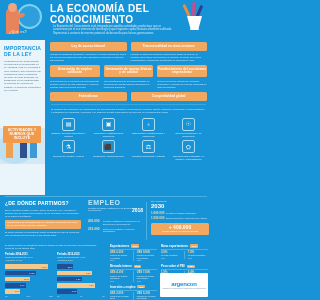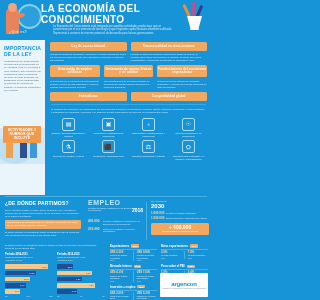--- a/index.html
+++ b/index.html
@@ -14,21 +14,21 @@
 
   
   .header{position:relative;height:40px;background:#1793d8;}
   .hero-illus{position:absolute;left:2px;top:1px;width:46px;height:38px;}
   .hero-circle{position:absolute;left:15px;top:3px;width:21px;height:21px;border-radius:50%;
       border:2px solid #79d2f2;background:rgba(255,255,255,.10);}
   .hero-body{position:absolute;left:4px;top:7px;width:13px;height:26px;border-radius:5px 5px 0 0;background:#e8845c;}
   .hero-head{position:absolute;left:6px;top:2px;width:9px;height:9px;border-radius:50%;background:#f0a47f;}
   .hero-arm{position:absolute;left:13px;top:13px;width:10px;height:4px;border-radius:2px;background:#e8845c;transform:rotate(-20deg);}
   .que-es{position:absolute;left:9px;top:30px;font-size:3.6px;font-weight:bold;color:#ffd9a0;letter-spacing:.2px;}
-  .title{position:absolute;left:41px;top:4px;font-size:10px;font-weight:bold;letter-spacing:.4px;line-height:10.5px;color:#ffffff;}
+  .title{position:absolute;left:50px;top:4px;font-size:10px;font-weight:bold;letter-spacing:.4px;line-height:10.5px;color:#ffffff;}
   .subtitle{position:absolute;left:53px;top:25px;width:120px;font-size:2.7px;line-height:3.4px;color:#cfeaf8;}
   .deco{position:absolute;right:3px;top:2px;width:28px;height:30px;}
   .deco .cup{position:absolute;left:6px;top:14px;width:15px;height:12px;background:#ffffff;
       clip-path:polygon(0 0,100% 0,78% 100%,22% 100%);}
   .deco .s1{position:absolute;left:4px;top:2px;width:3px;height:13px;background:#f08a3c;transform:rotate(-25deg);border-radius:1px;}
   .deco .s2{position:absolute;left:11px;top:0px;width:3px;height:15px;background:#c44e8e;transform:rotate(4deg);border-radius:1px;}
   .deco .s3{position:absolute;left:17px;top:3px;width:3px;height:12px;background:#2f3f8f;transform:rotate(24deg);border-radius:1px;}
   .deco .base{position:absolute;left:9px;top:26px;width:9px;height:2px;background:#ffffff;border-radius:1px;}
 
   

